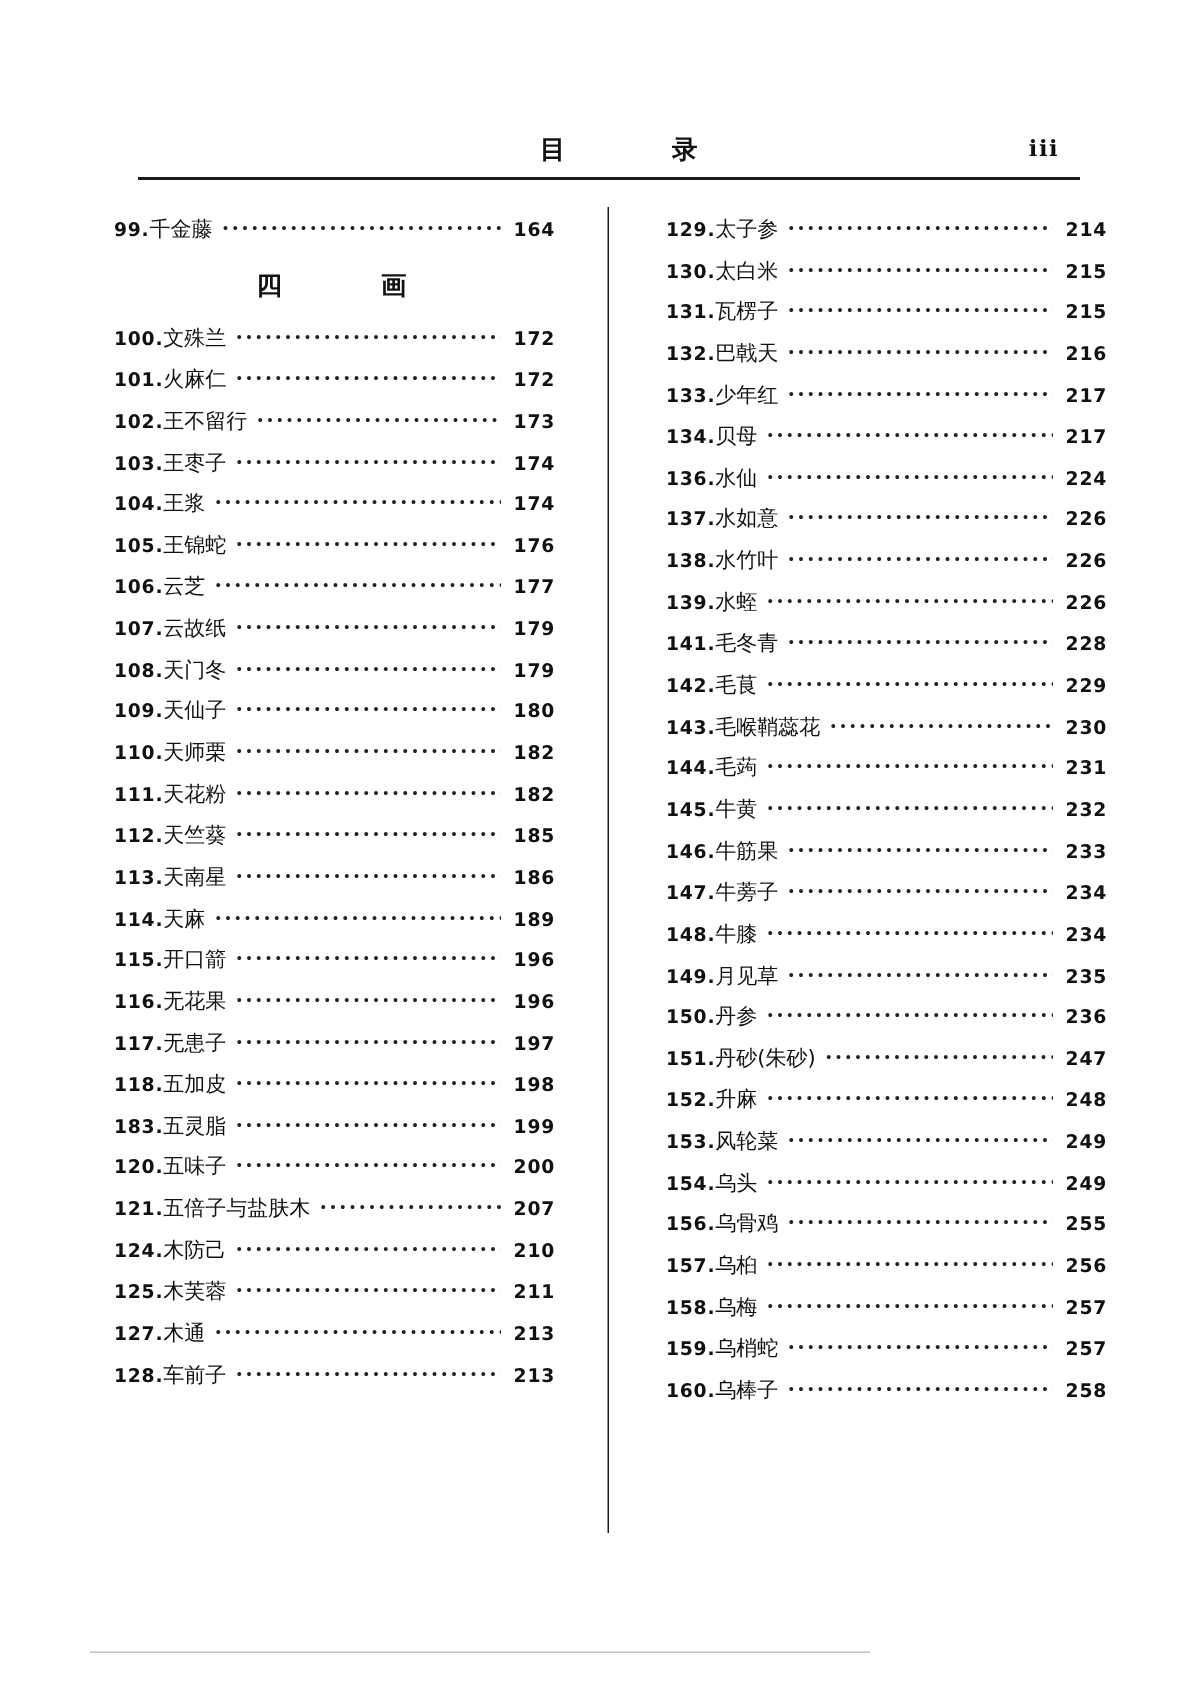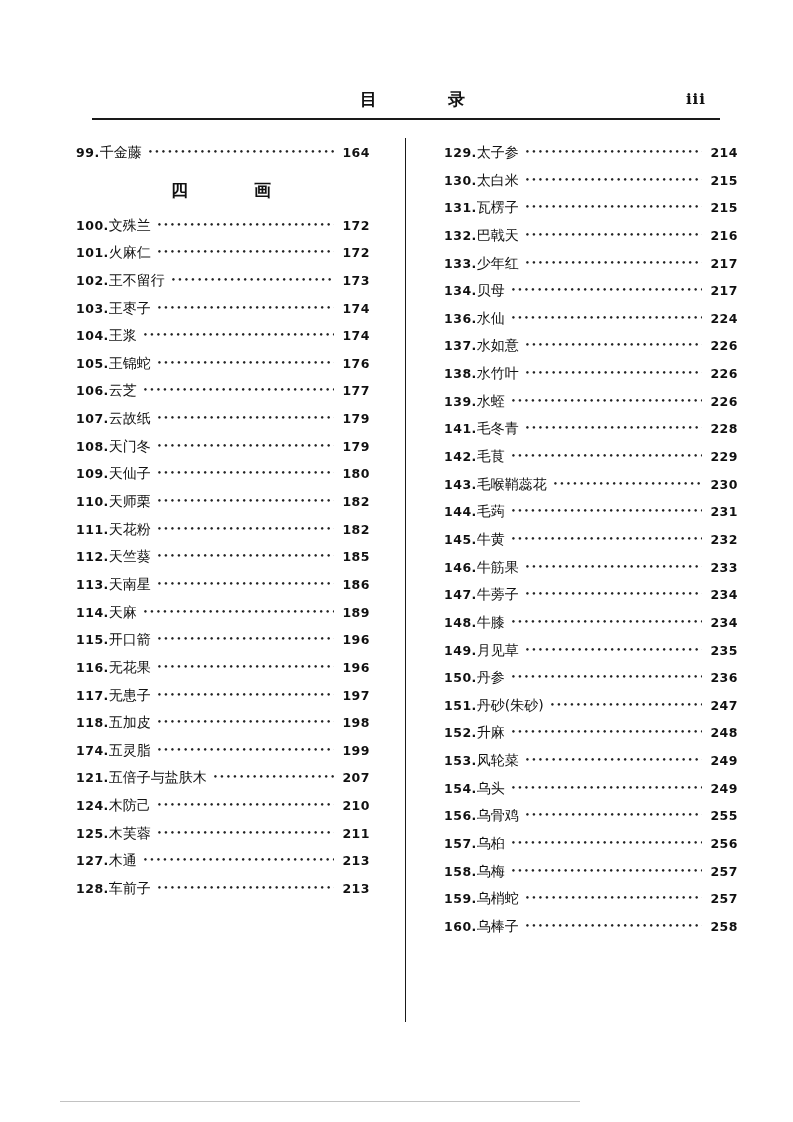--- a/index.html
+++ b/index.html
@@ -254,24 +254,30 @@
         <span class="leader"></span>
         <span class="page">197</span>
       </div>
       <div class="entry">
         <span class="num">118.</span>
         <span class="name">五加皮</span>
         <span class="leader"></span>
         <span class="page">198</span>
       </div>
       <div class="entry">
-        <span class="num">174.</span>
+        <span class="num">183.</span>
         <span class="name">五灵脂</span>
         <span class="leader"></span>
         <span class="page">199</span>
+      </div>
+      <div class="entry">
+        <span class="num">120.</span>
+        <span class="name">五味子</span>
+        <span class="leader"></span>
+        <span class="page">200</span>
       </div>
       <div class="entry">
         <span class="num">121.</span>
         <span class="name">五倍子与盐肤木</span>
         <span class="leader"></span>
         <span class="page">207</span>
       </div>
       <div class="entry">
         <span class="num">124.</span>
         <span class="name">木防己</span>

